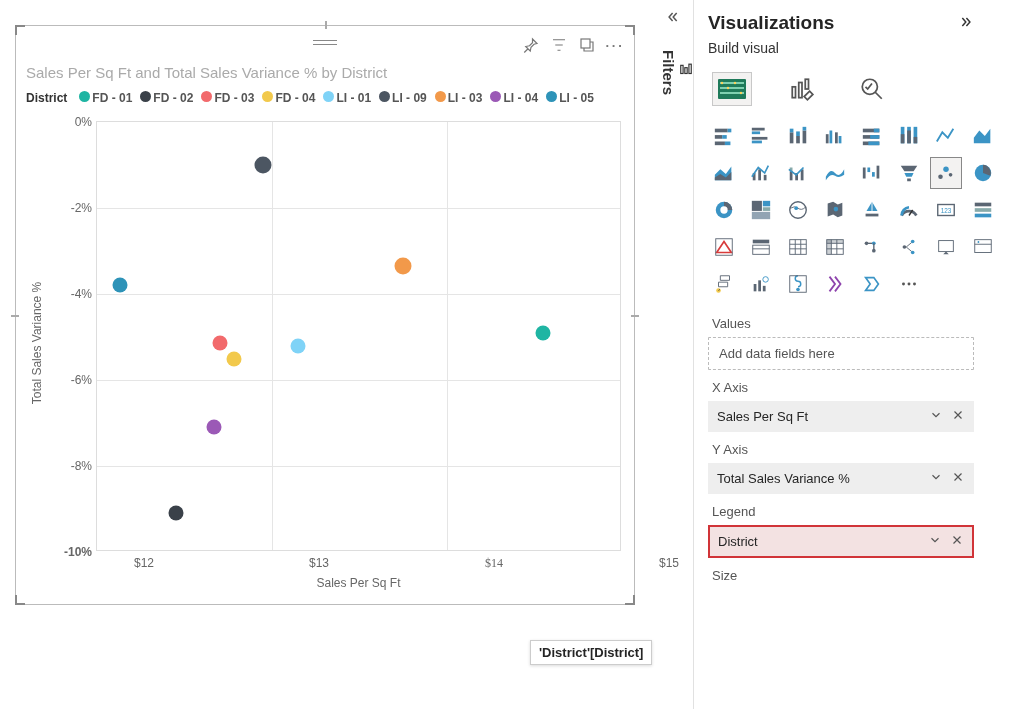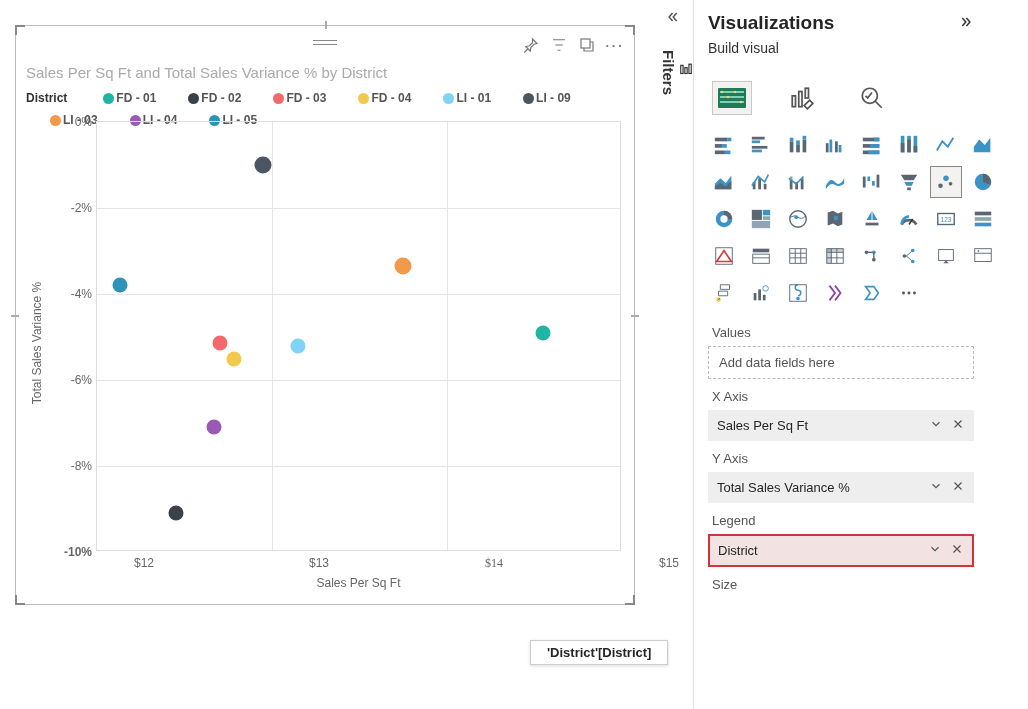--- a/index.html
+++ b/index.html
@@ -49,21 +49,21 @@
     position:absolute; left:10px; top:38px;
     color:#aaa; font-size:15px;
   }
   .legend {
     position:absolute; left:10px; top:65px;
     display:flex; gap:8px; align-items:center;
     font-size:12px; color:#555;
     flex-wrap:wrap;
   }
   .legend .ltitle { font-weight:600; color:#333; margin-right:4px;}
-  .legend-item { display:flex; align-items:center; gap:2px; font-weight:600; color:#555;margin-left:24px;}
+  .legend-item { display:flex; gap:2px; font-weight:600; color:#555;}
   .legend-dot { width:11px; height:11px; border-radius:50%; display:inline-block;}
   .plot-area {
     position:absolute;
     left:80px; top:95px;
     width:525px; height:430px;
     border:1px solid #ddd;
   }
   .gridline-v { position:absolute; top:0; bottom:0; border-left:1px solid #e5e5e5;}
   .gridline-h { position:absolute; left:0; right:0; border-top:1px solid #e5e5e5;}
   .x-tick { position:absolute; top:100%; transform:translate(-50%,6px); font-size:12px; color:#666;margin-left:47px;}
@@ -89,21 +89,21 @@
     font-size:16px; color:#555; cursor:pointer;
   }
   .filters-tab {
     position:absolute; left:660px; top:44px;
     writing-mode: vertical-rl;
     font-size:15px; font-weight:600; color:#333;
     padding:6px 0;
   }
   .filters-icon { text-align:center; margin-bottom:6px;}
   .pane-title { font-size:19px; font-weight:700; margin:4px 0 6px 0; display:flex; justify-content:space-between; align-items:center;}
-  .pane-sub { font-size:14px; color:#333; margin-bottom:25px;}
+  .pane-sub { font-size:14px; color:#333; margin-bottom:16px;}
   .build-tabs { display:flex; gap:30px; align-items:flex-start; margin-bottom:14px; padding-left:4px;}
   .build-tab { width:40px; height:34px; display:flex; align-items:center; justify-content:center; cursor:pointer;}
   .build-tab.selected { background:#f3f2f1; border:1px solid #c8c8c8;}
   .viz-grid {
     display:grid;
     grid-template-columns: repeat(8, 32px);
     gap:5px 5px;
     margin-bottom:16px;
   }
   .viz-cell {
@@ -127,21 +127,21 @@
     display:flex; align-items:center; justify-content:space-between;
     font-size:13px;
     border:1px solid transparent;
   }
   .field-pill .pill-actions { display:flex; gap:8px; color:#555;}
   .field-pill.highlighted { border:2px solid #d13438; background:#f3e2e2;}
   .tooltip-box {
     position:absolute;
     left:530px; top:640px;
     background:#fff; border:1px solid #ccc;
-    padding:4px 16px; font-size:13px; font-weight:700;
+    padding:4px 8px; font-size:13px; font-weight:700;
     box-shadow:0 1px 3px rgba(0,0,0,.15);
     white-space:nowrap;
   }
   .chev { width:14px; height:14px; }
 </style>
 </head>
 <body>
 
 <div class="canvas-area">
   <span class="canvas-corner tl"></span>

